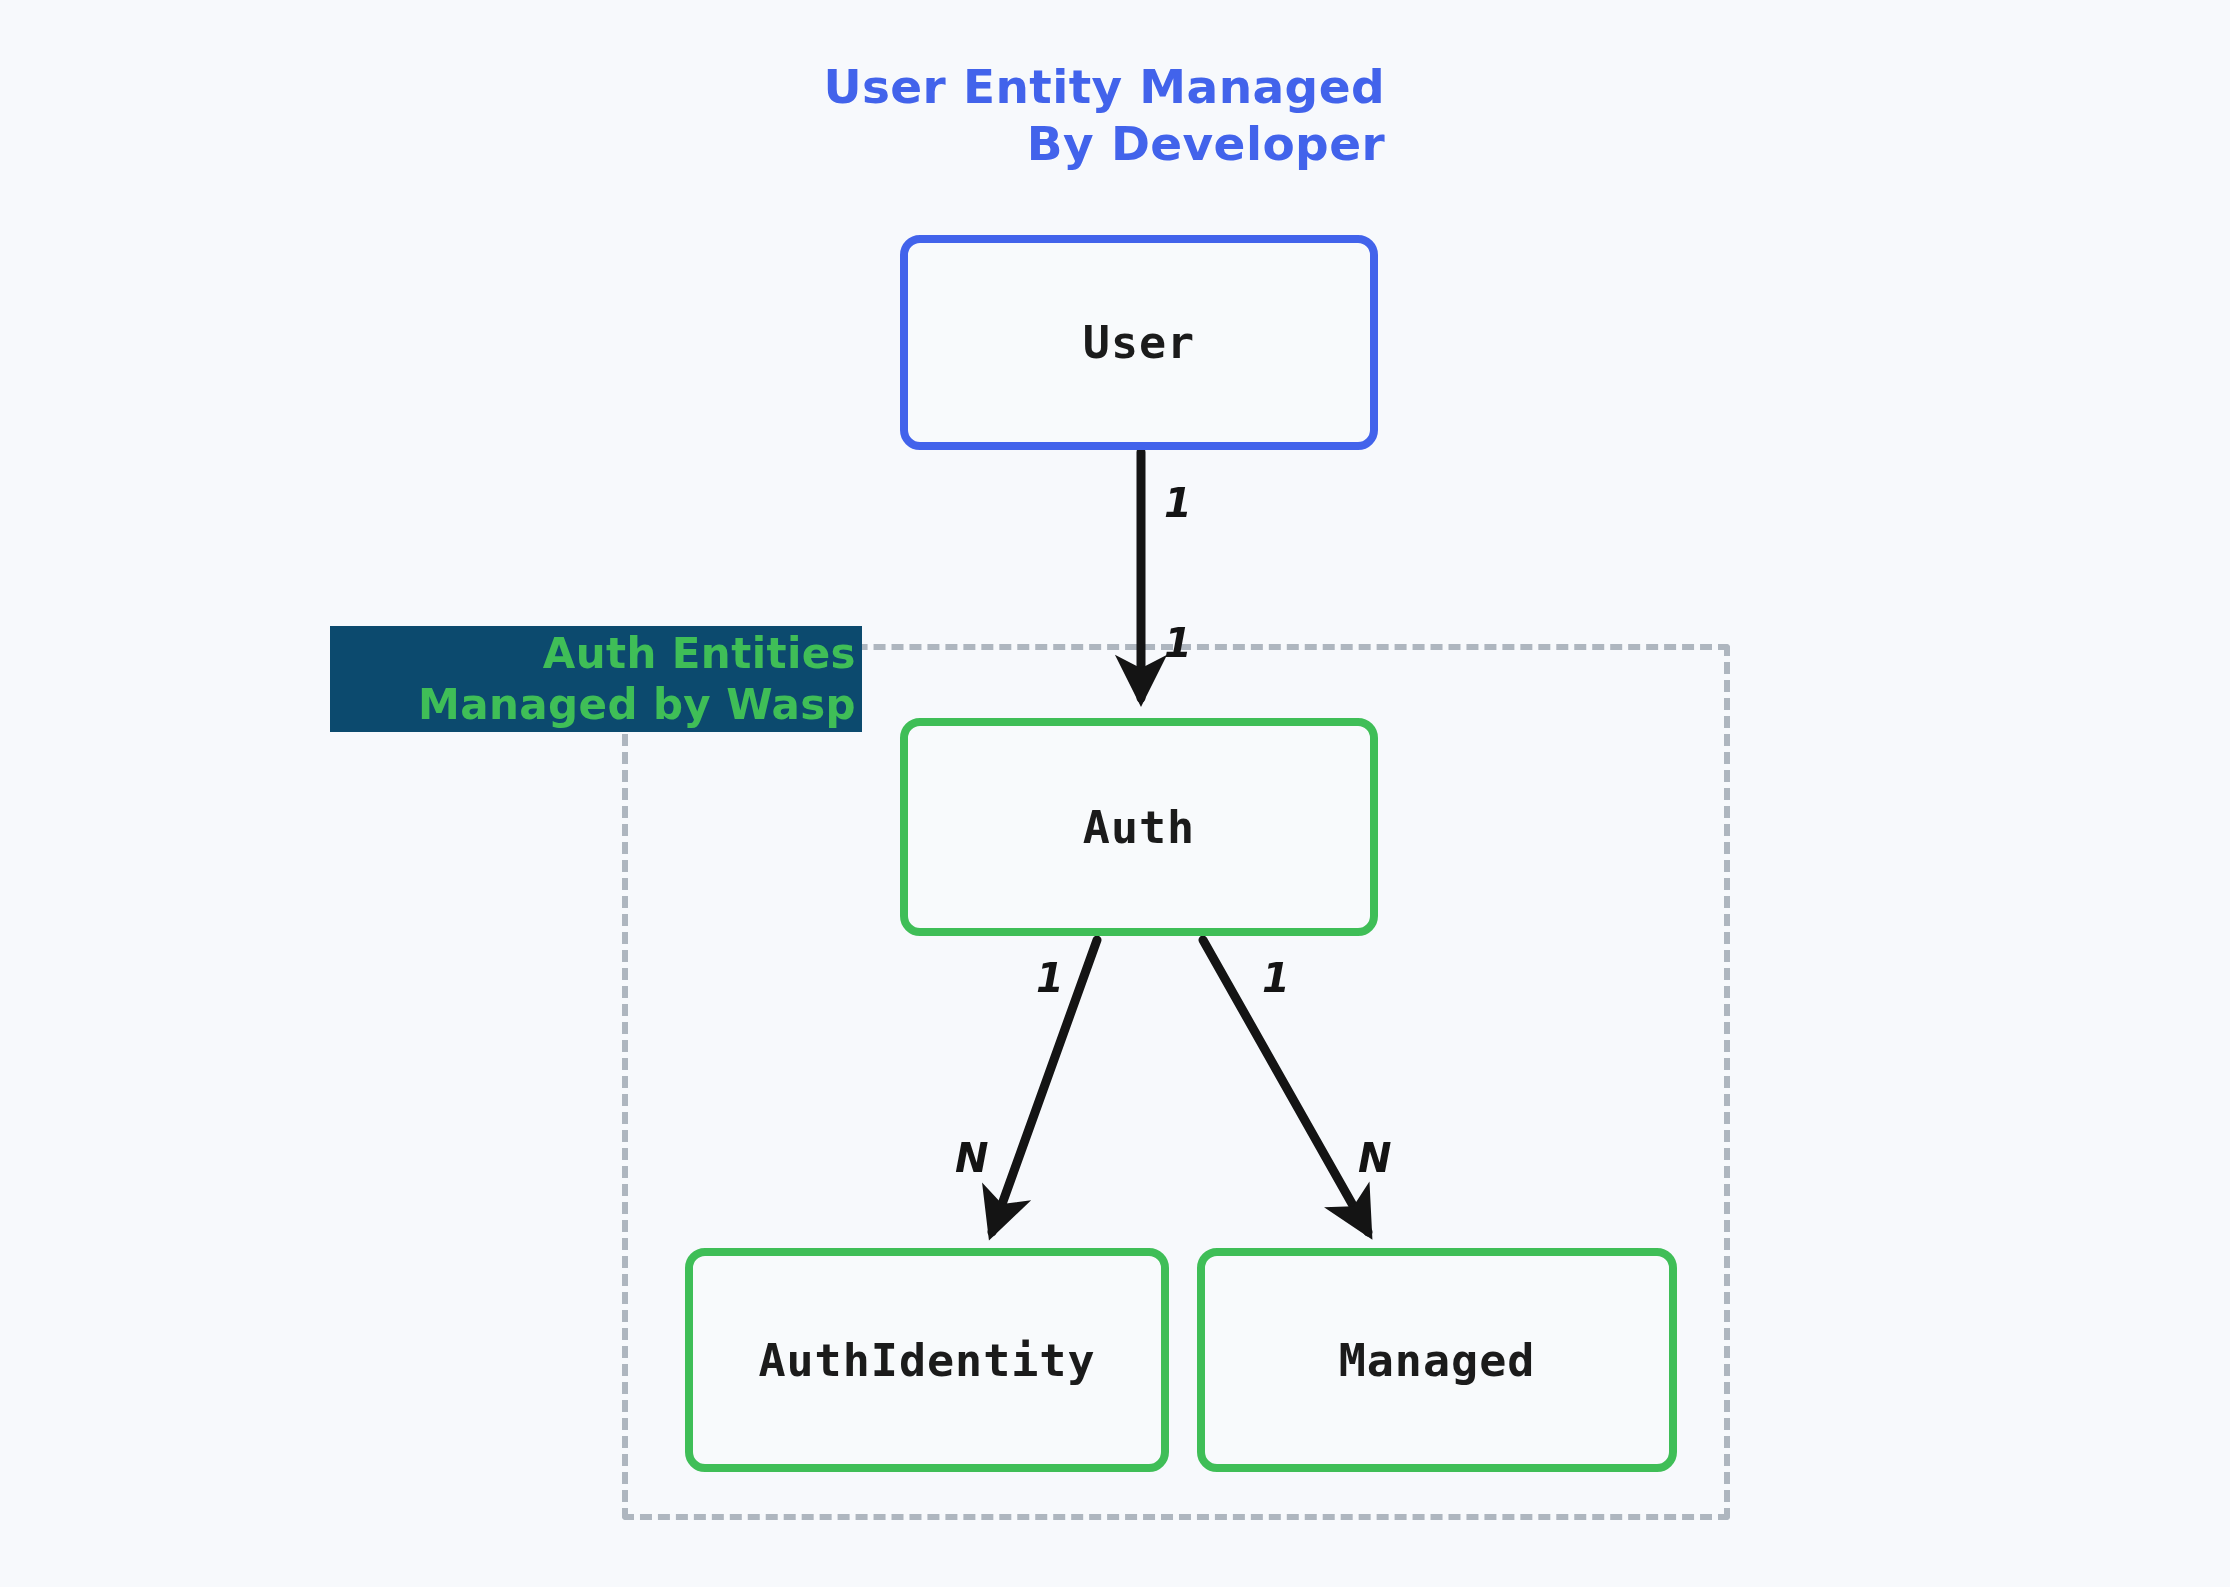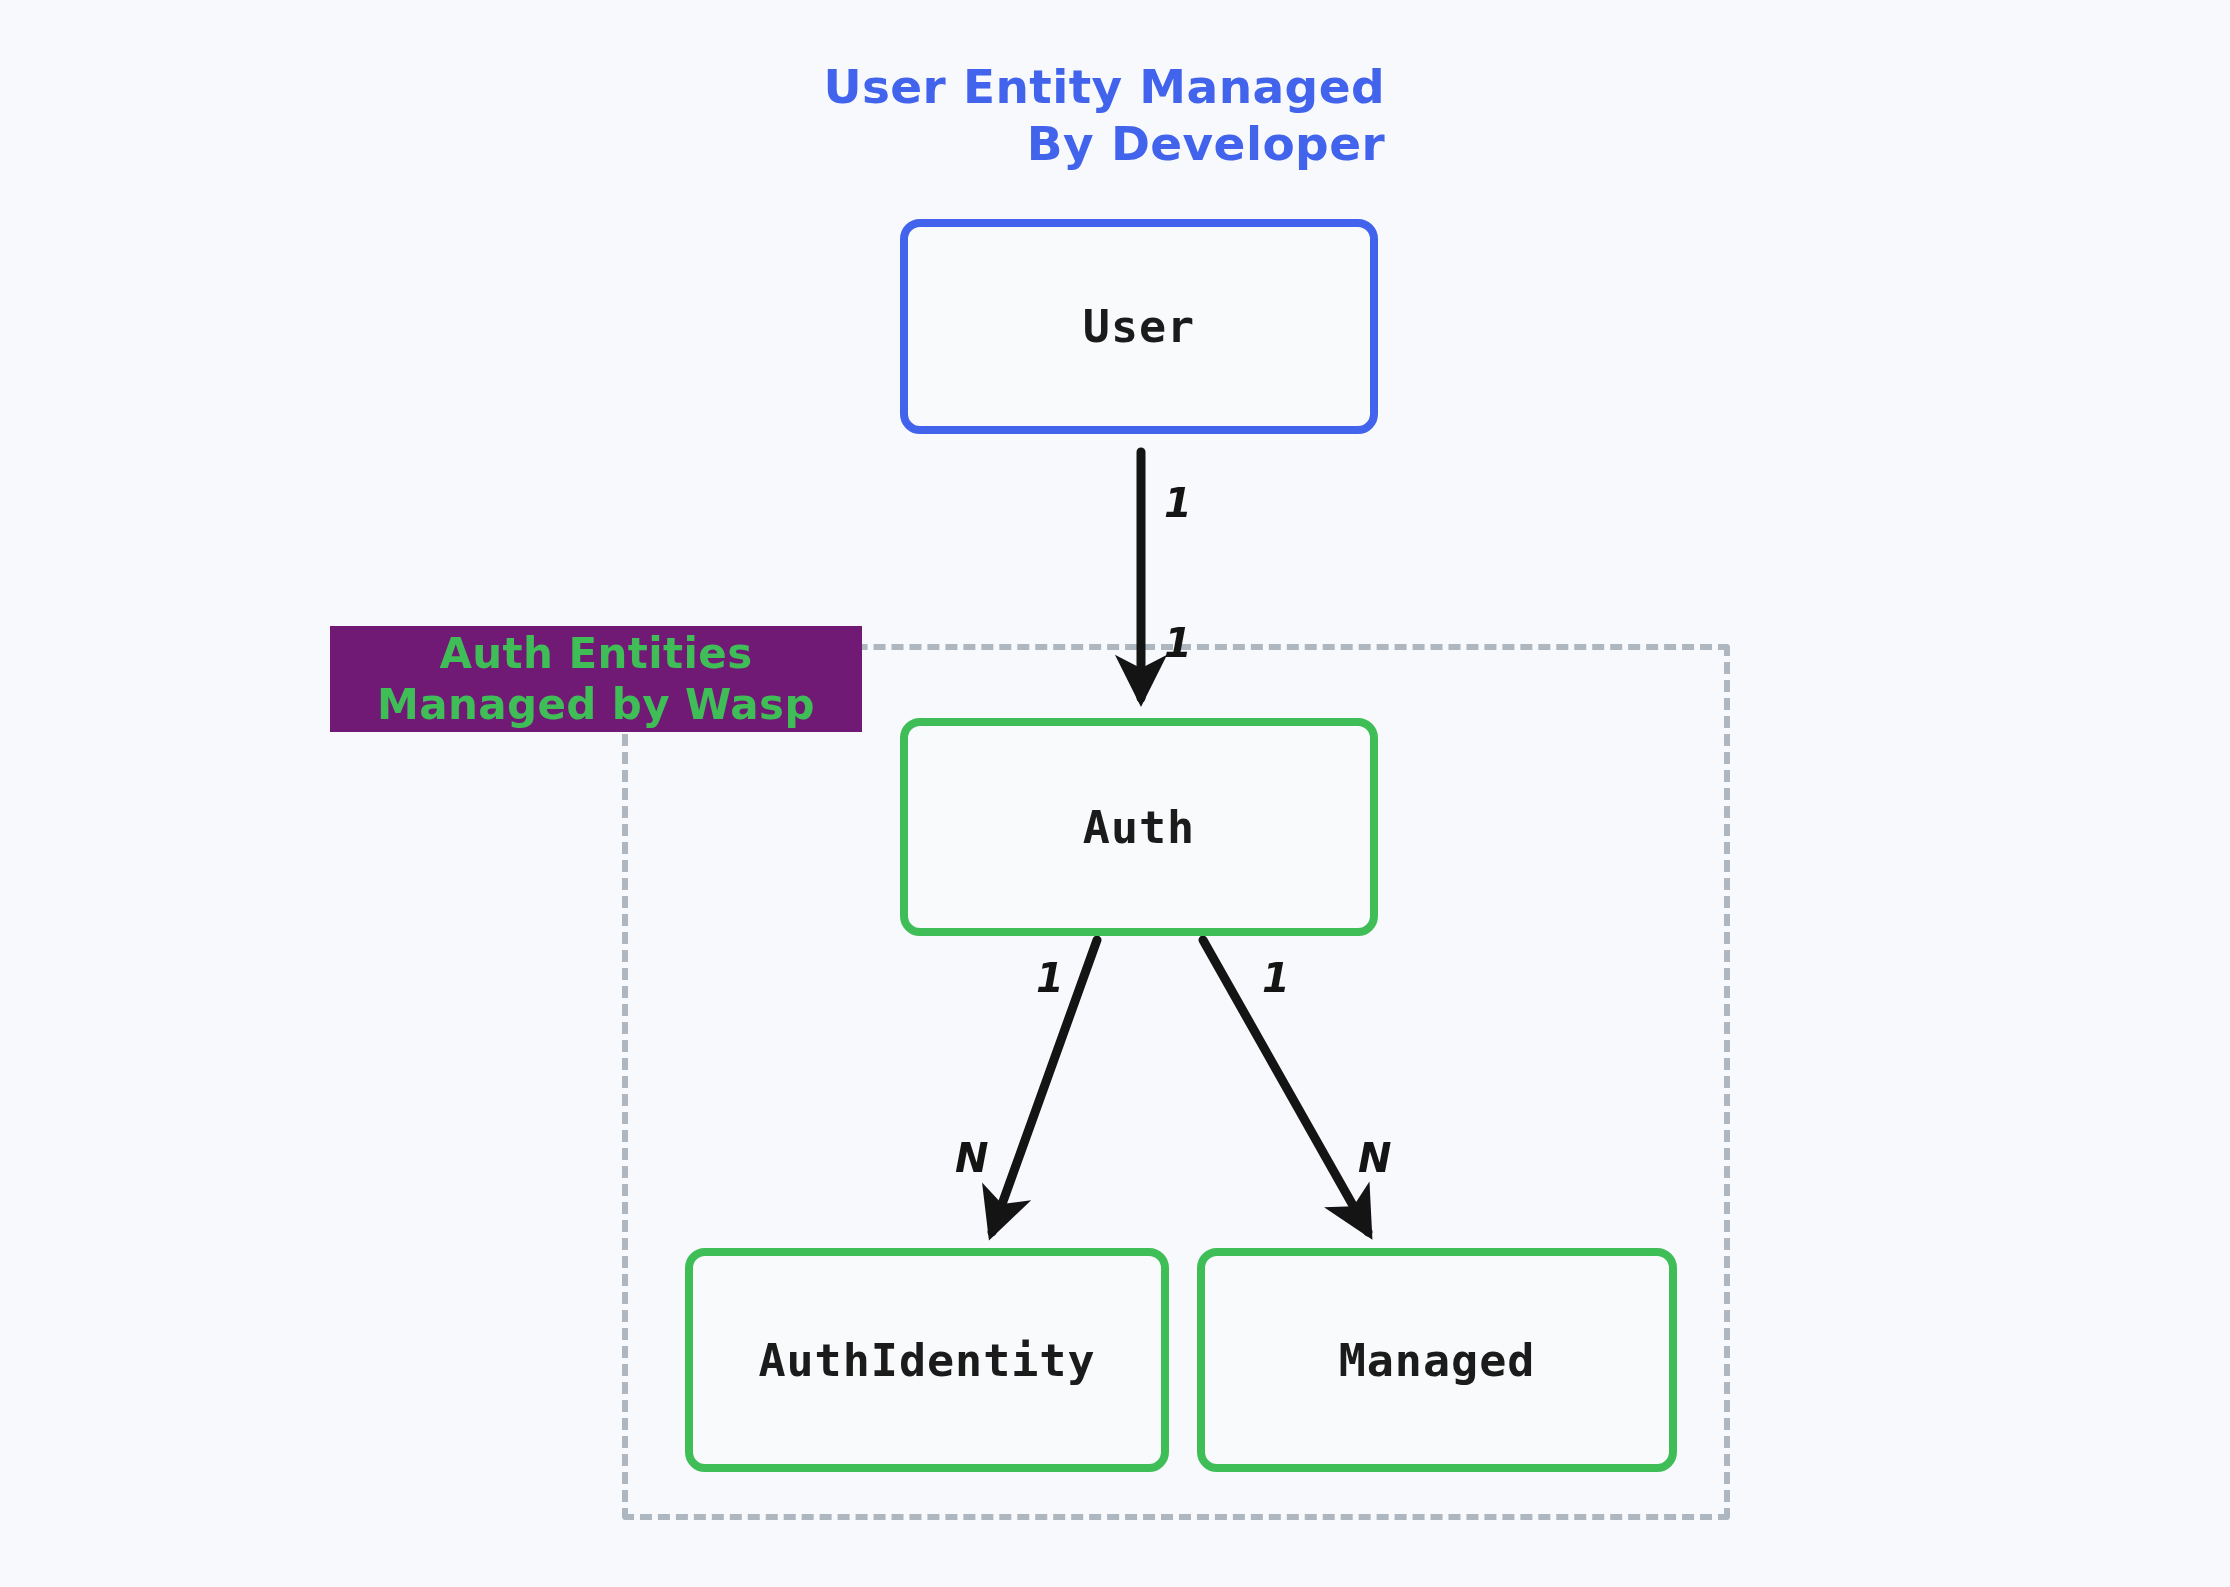--- a/index.html
+++ b/index.html
@@ -34,22 +34,22 @@
     font-size: 47px;
     color: #4263eb;
     text-align: right;
   }
   #auth-group-title {
     left: 330px;
     top: 626px;
     width: 520px;
     font-size: 42px;
     color: #3fbe57;
-    text-align: center;
-    background: #701a75;
+    text-align: right;
+    background: #0c4a6e;
     padding: 2px 6px;
     z-index: 6;
   }
 
   
   #auth-group-boundary {
     position: absolute;
     left: 622px;
     top: 644px;
     width: 1108px;
@@ -73,21 +73,21 @@
   }
   .entity-box .entity-label {
     font-size: 45px;
     font-weight: 700;
     color: #1b1b1b;
     letter-spacing: 1px;
     font-family: "DejaVu Sans Mono", monospace;
   }
   #entity-user {
     left: 900px;
-    top: 219px;
+    top: 235px;
     width: 478px;
     height: 215px;
     border: 8px solid #4263eb;
   }
   #entity-auth {
     left: 900px;
     top: 718px;
     width: 478px;
     height: 218px;
     border: 8px solid #3fbe57;

